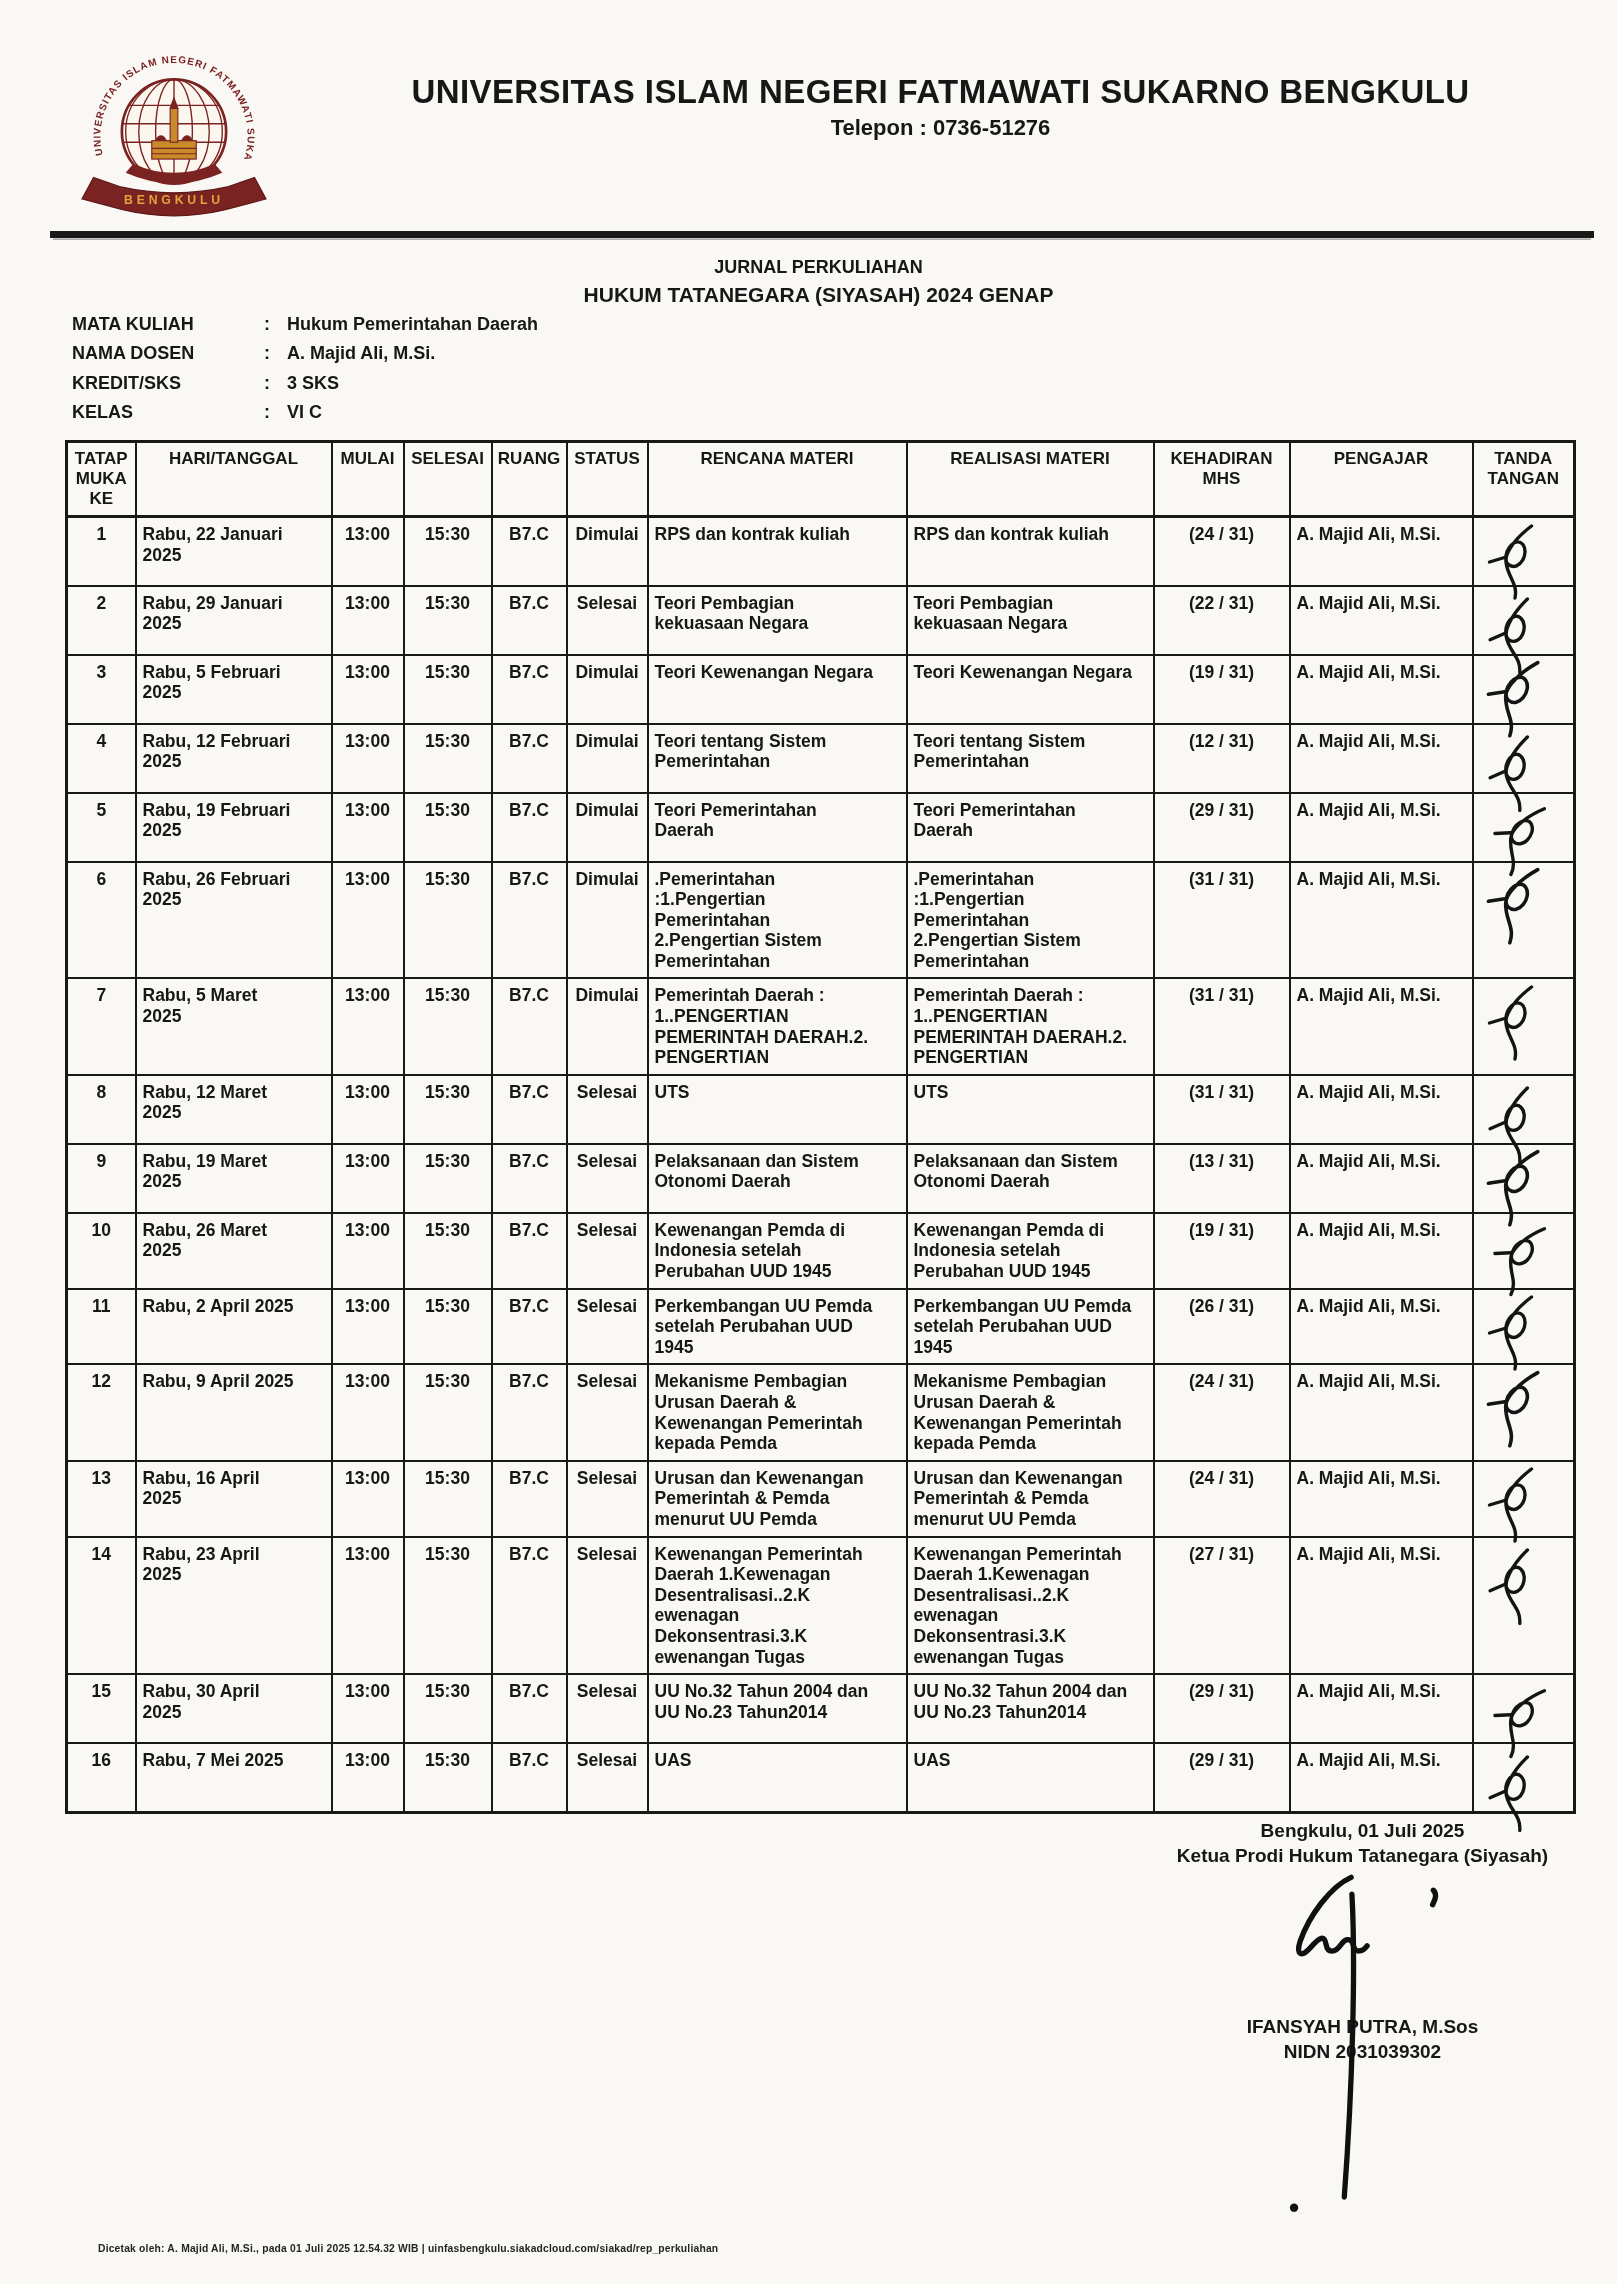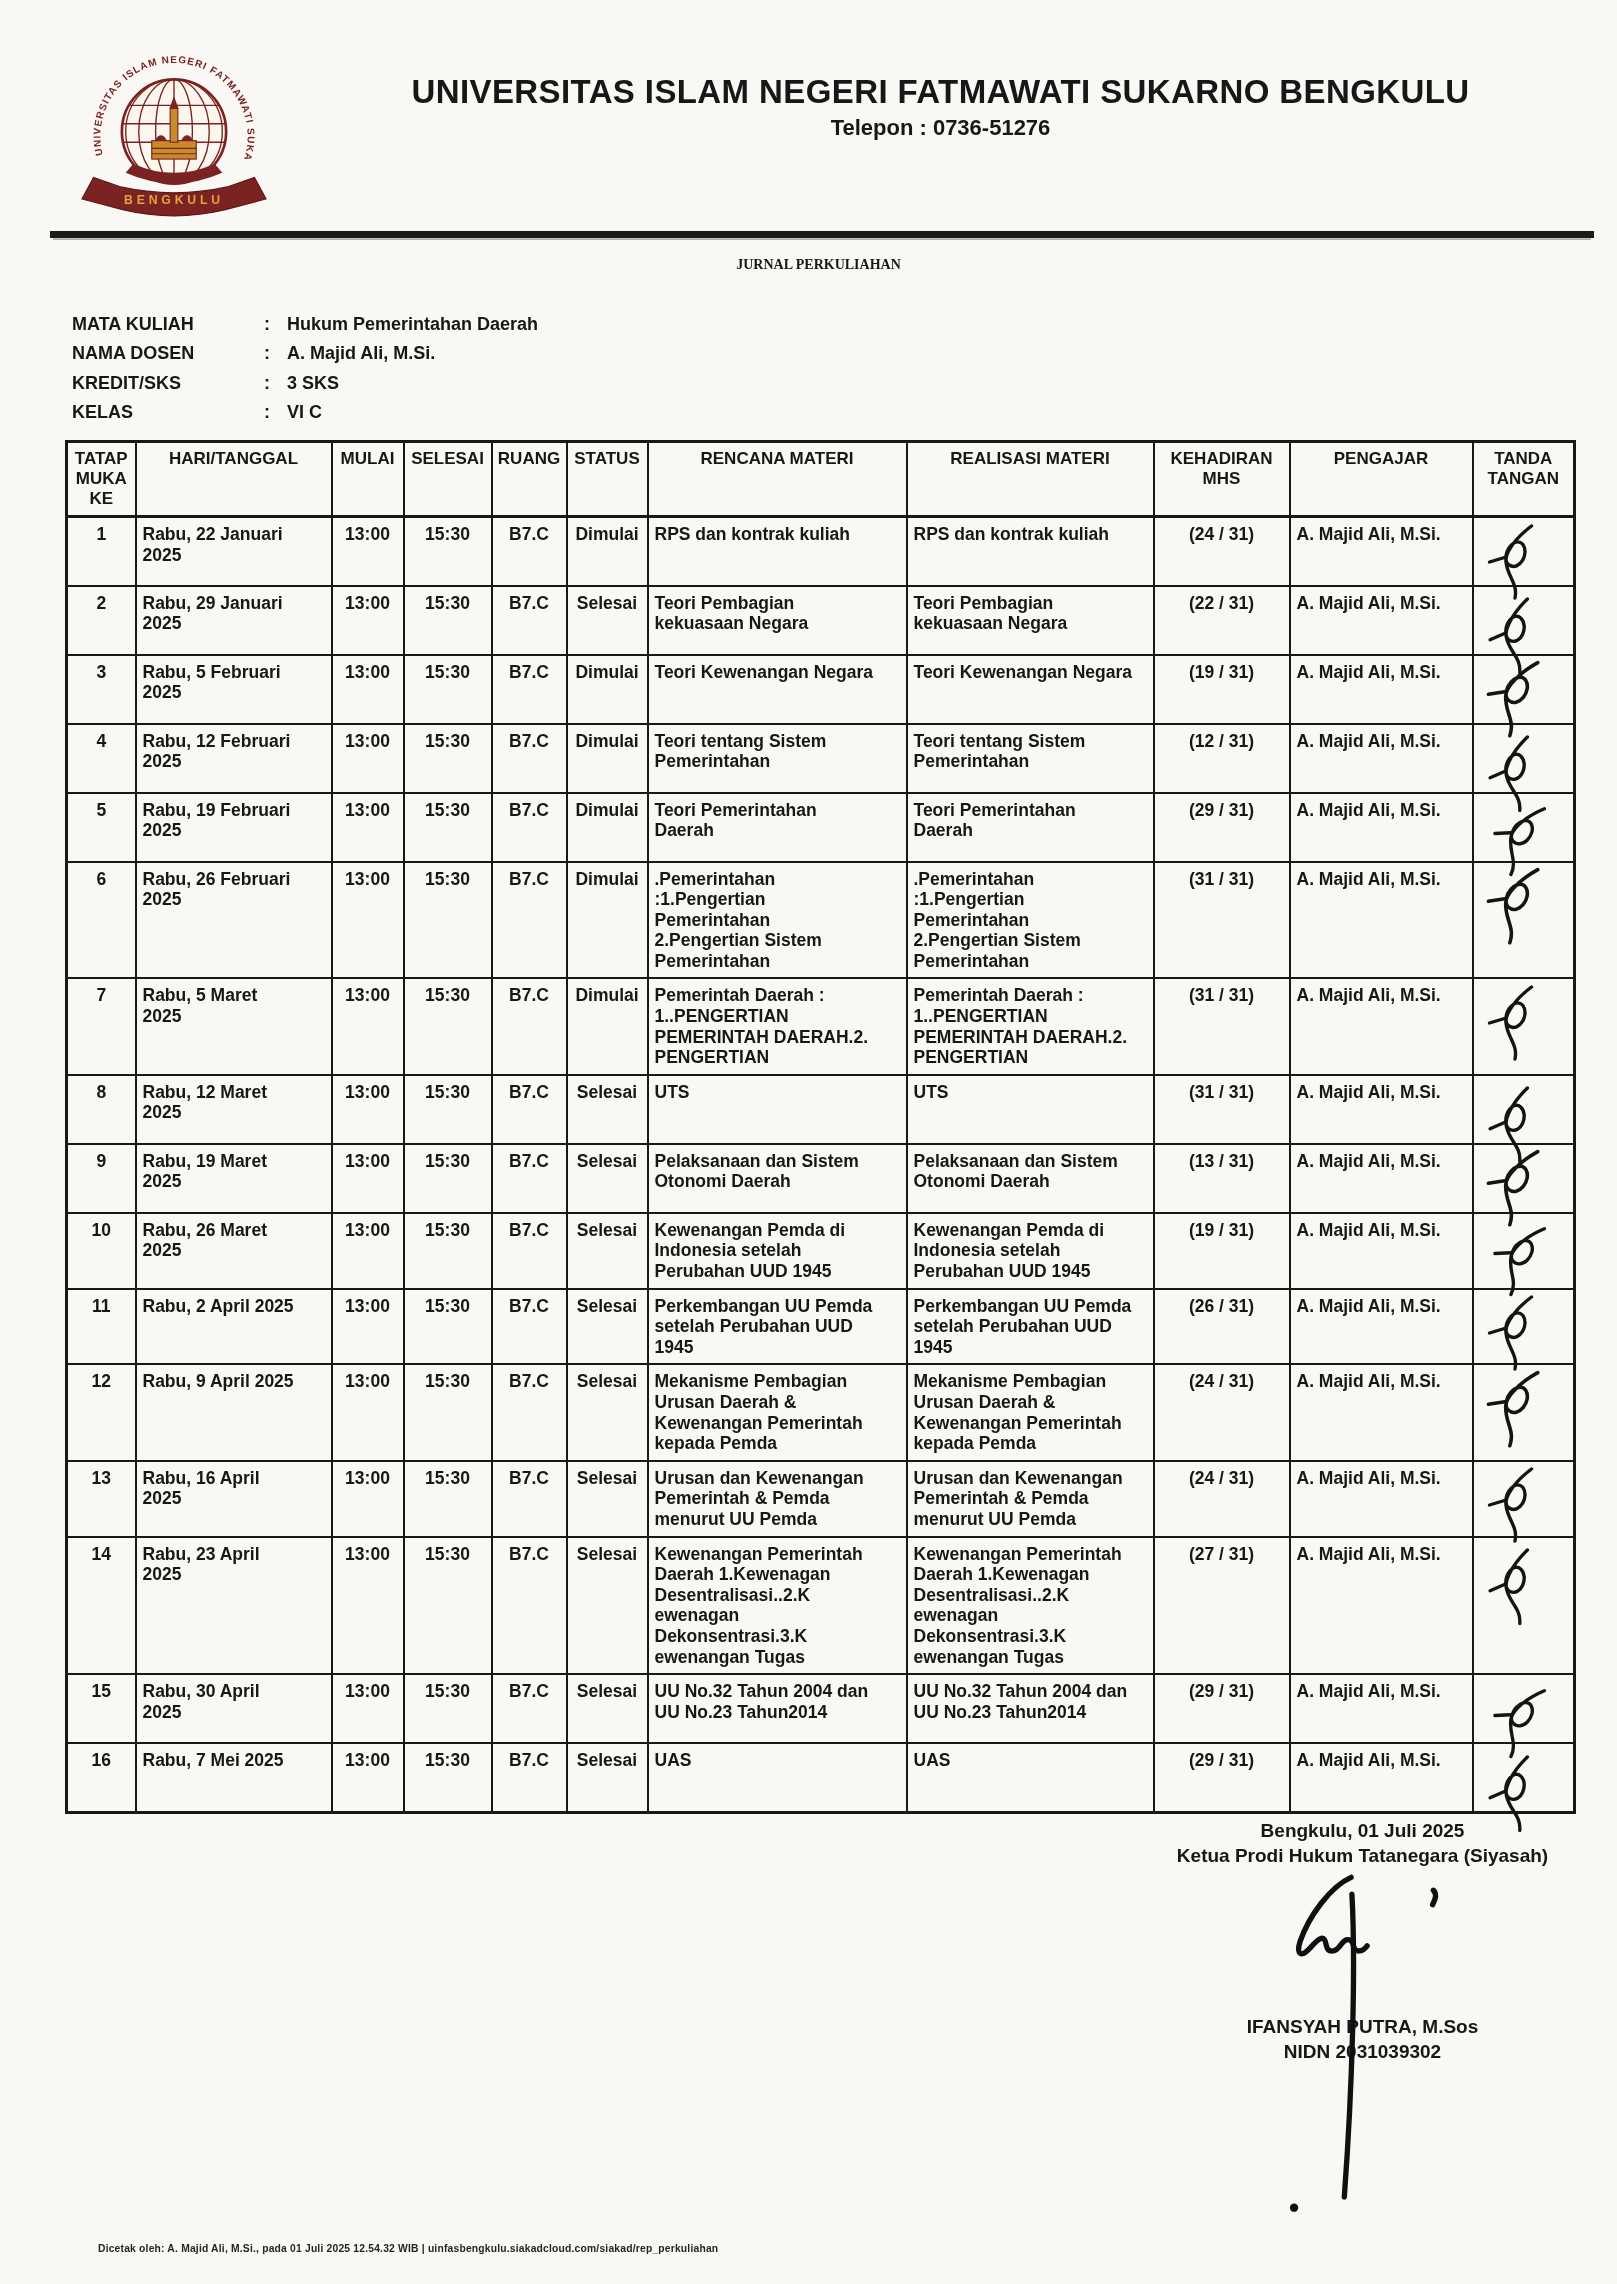--- a/index.html
+++ b/index.html
@@ -13,21 +13,21 @@
   .letterhead { position: absolute; top: 38px; left: 57px; right: 30px; height: 192px; }
   .logo { position: absolute; left: 21px; top: 3px; width: 192px; height: 184px; }
   .lh-text { position: absolute; left: 237px; right: 0; top: 0; text-align: center; }
   .u-name { margin-top: 35px; font-size: 33px; font-weight: bold; letter-spacing: 0.4px; }
   .u-addr { margin-top: 11.4px; font-size: 18px; font-weight: bold; }
   .u-phone { margin-top: 3.8px; font-size: 22px; font-weight: bold; }
   .rule { position: absolute; top: 231px; left: 50px; right: 23px; height: 6.9px;
           background: #1a1a1a; box-shadow: 0 4.6px 0 -3px rgba(20,20,20,.55); }
   
   .doc-title { position: absolute; top: 257px; left: 65px; width: 1507px; text-align: center; font-weight: bold; }
-  .doc-title .t1 { font-size: 14px; font-family: Liberation Serif, serif; }
+  .doc-title .t1 { font-size: 18px; }
   .doc-title .t2 { font-size: 21px; margin-top: 4.6px; }
   .meta { position: absolute; top: 314px; left: 72px; font-size: 18px; font-weight: bold; }
   .meta-row { display: flex; margin-bottom: 8.4px; }
   .meta-label { width: 192px; }
   .meta-colon { width: 23px; }
   .meta-colon::before { content: ":"; }
   
   .journal { position: absolute; top: 440px; left: 65px; width: 1507px;
              border-collapse: collapse; table-layout: fixed; border: 3.8px solid #181818; }
   .journal th, .journal td { border: 2.3px solid #181818; vertical-align: top; }
@@ -97,20 +97,21 @@
     <div class="lh-text">
       <h1 class="u-name">UNIVERSITAS ISLAM NEGERI FATMAWATI SUKARNO BENGKULU</h1>
       <div class="u-phone">Telepon : 0736-51276</div>
     </div>
   </header>
 
   <div class="rule"></div>
 
   <div class="doc-title">
     <div class="t1">JURNAL PERKULIAHAN</div>
+    <div class="t2">HUKUM TATANEGARA (SIYASAH) 2024 GENAP</div>
   </div>
 
   <div class="meta">
     <div class="meta-row">
       <span class="meta-label">MATA KULIAH</span>
         <span class="meta-colon"></span>
         <span class="meta-value">Hukum Pemerintahan Daerah</span>
     </div>
     <div class="meta-row">
       <span class="meta-label">NAMA DOSEN</span>

